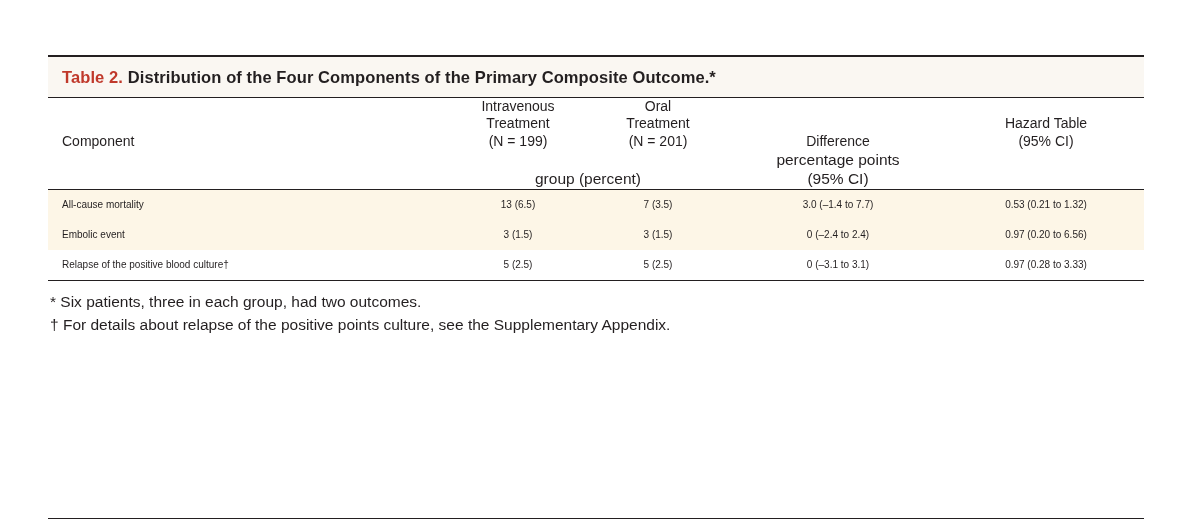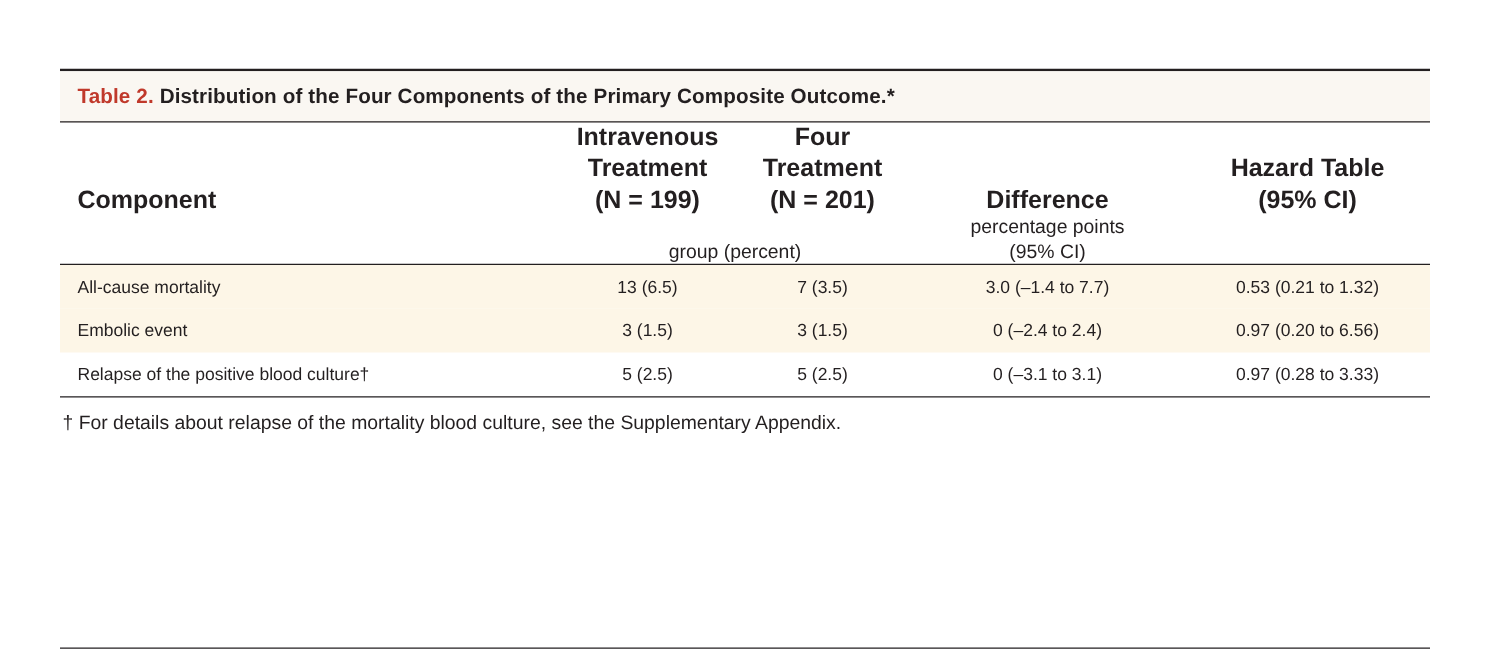--- a/index.html
+++ b/index.html
@@ -54,22 +54,22 @@
     padding: 0;
     vertical-align: bottom;
   }
   .col-comp { width: 400px; }
   .col-iv   { width: 140px; }
   .col-oral { width: 140px; }
   .col-diff { width: 220px; }
   .col-hr   { width: 196px; }
 
   .head-cell {
-    font-size: 20px;
-    font-weight: bold;
+    font-size: 14px;
+    font-weight: normal;
     text-align: center;
     line-height: 1.24;
     padding: 12px 6px 8px 6px;
     vertical-align: bottom;
   }
   .head-cell.left {
     text-align: left;
     padding-left: 14px;
   }
   .units-row td {
@@ -81,21 +81,21 @@
   }
   .units-row td.numpct {
     
   }
   .head-underline td {
     border-bottom: 1px solid #231f20;
     height: 0;
     padding: 0;
   }
   tr.body-row td {
-    font-size: 14px;
+    font-size: 10px;
     padding: 9px 6px 9px 6px;
     text-align: center;
     line-height: 1.2;
   }
   tr.body-row td.comp {
     text-align: left;
     padding-left: 14px;
   }
   tr.shaded td {
     background: #fdf6e7;
@@ -141,21 +141,21 @@
         </colgroup>
         <tbody>
           <tr>
             <td class="head-cell left">Component</td>
             <td class="head-cell">
               <div>Intravenous</div>
               <div>Treatment</div>
               <div>(N = 199)</div>
             </td>
             <td class="head-cell">
-              <div>Four</div>
+              <div>Oral</div>
               <div>Treatment</div>
               <div>(N = 201)</div>
             </td>
             <td class="head-cell">Difference</td>
             <td class="head-cell">
               <div>Hazard Table</div>
               <div>(95% CI)</div>
             </td>
           </tr>
 
@@ -192,18 +192,19 @@
             <td>5 (2.5)</td>
             <td>5 (2.5)</td>
             <td>0 (–3.1 to 3.1)</td>
             <td>0.97 (0.28 to 3.33)</td>
           </tr>
         </tbody>
       </table>
     </div>
 
     <div class="footnotes">
-      <div class="footnote">† For details about relapse of the mortality blood culture, see the Supplementary Appendix.</div>
+      <div class="footnote">* Six patients, three in each group, had two outcomes.</div>
+      <div class="footnote">† For details about relapse of the positive points culture, see the Supplementary Appendix.</div>
     </div>
   </div>
 
   <div class="bottom-rule"></div>
 </div>
 
 </body></html>

